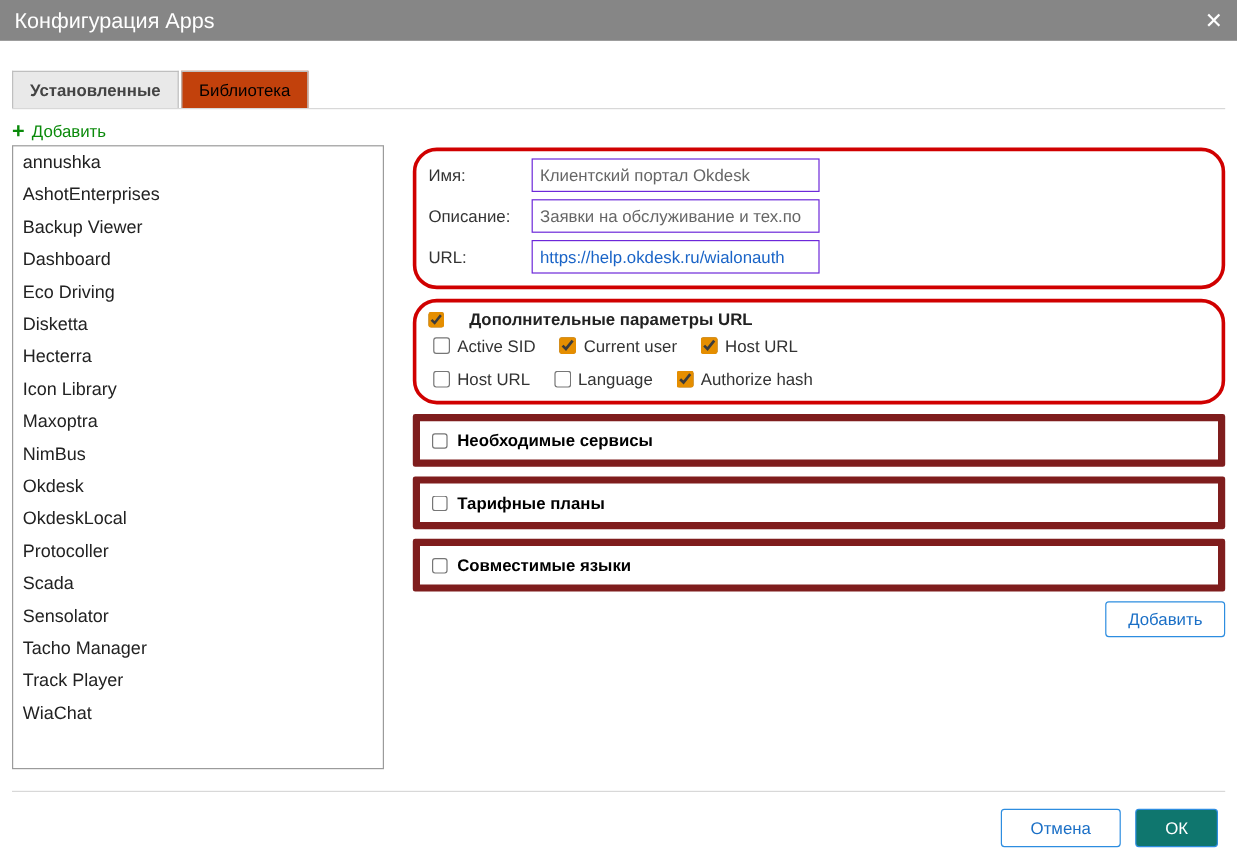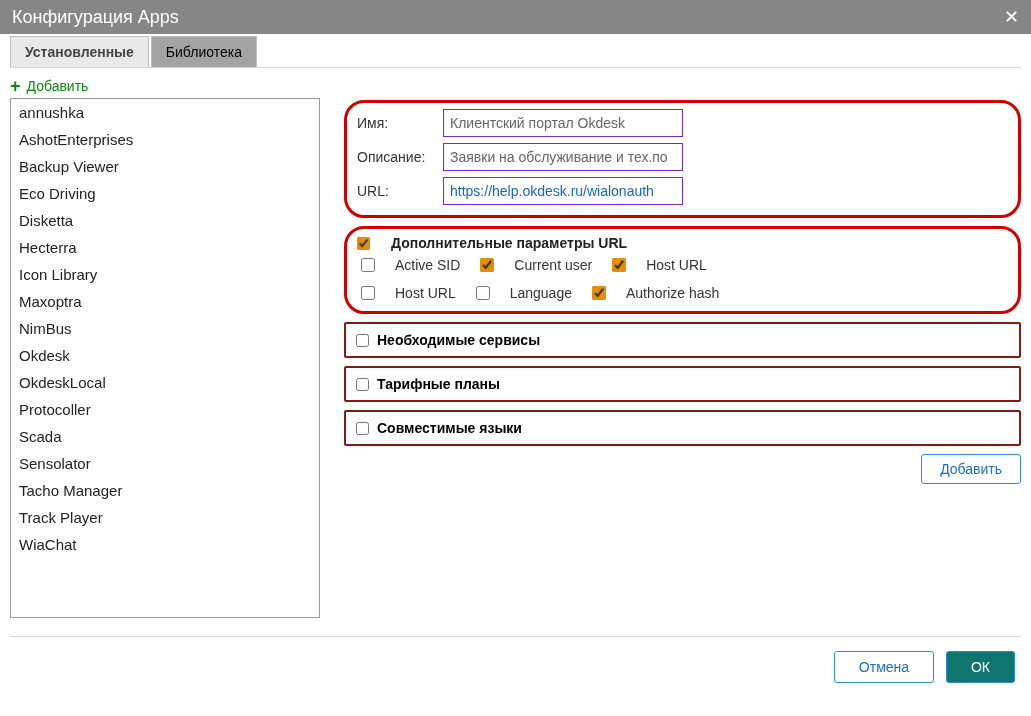--- a/index.html
+++ b/index.html
@@ -15,27 +15,27 @@
     background: #868686;
     color: #fff;
     padding: 6px 12px;
     font-size: 18px;
     display: flex;
     justify-content: space-between;
     align-items: flex-end;
     height: 34px;
   }
   .close-x { cursor: pointer; font-size: 18px; }
-  .inner { padding: 2px 10px 0 10px; }
+  .inner { padding: 25px 10px 0 10px; }
   .tabs { display: flex; border-bottom: 1px solid #d8d8d8; }
   .tab {
     padding: 7px 14px;
     border: 1px solid #bfbfbf;
     border-bottom: none;
-    background: #a3a3a3;
+    background: #c2410c;
     cursor: pointer;
     font-size: 14px;
     margin-right: 2px;
   }
   .tab.active {
     background: #e9e9e9;
     font-weight: bold;
     color: #444;
   }
   .add-row {
@@ -100,24 +100,24 @@
     font-weight: bold;
     color: #222;
     margin-bottom: 6px;
   }
   .chk-grid {
     display: flex;
     flex-wrap: wrap;
     gap: 6px 20px;
     padding-left: 4px;
   }
-  .chk { display: flex; align-items: center; gap: 20px; color: #333; }
+  .chk { display: flex; align-items: center; gap: 6px; color: #333; }
   .chk input[type=checkbox] { width: 14px; height: 14px; accent-color: #e58e00; cursor: pointer;}
   .collapsed-section {
-    border: 2px solid #7f1d1d;
+    border: 6px solid #7f1d1d;
     border-radius: 2px;
     padding: 8px 10px;
     margin-bottom: 8px;
     display: flex;
     align-items: center;
     gap: 8px;
     font-weight: bold;
     cursor: pointer;
   }
   .collapsed-section input[type=checkbox]{ accent-color:#e58e00; cursor:pointer;}
@@ -163,20 +163,21 @@
     <span class="plus">+</span>
     <span style="color:#0a8a0a">Добавить</span>
   </div>
 
   <div class="content">
     <div class="app-list-wrap">
       <div class="app-list" id="app-list">
           <div class="app-item">annushka</div>
           <div class="app-item">AshotEnterprises</div>
           <div class="app-item">Backup Viewer</div>
+          <div class="app-item">Dashboard</div>
           <div class="app-item">Eco Driving</div>
           <div class="app-item">Disketta</div>
           <div class="app-item">Hecterra</div>
           <div class="app-item">Icon Library</div>
           <div class="app-item">Maxoptra</div>
           <div class="app-item">NimBus</div>
           <div class="app-item">Okdesk</div>
           <div class="app-item">OkdeskLocal</div>
           <div class="app-item">Protocoller</div>
           <div class="app-item">Scada</div>

